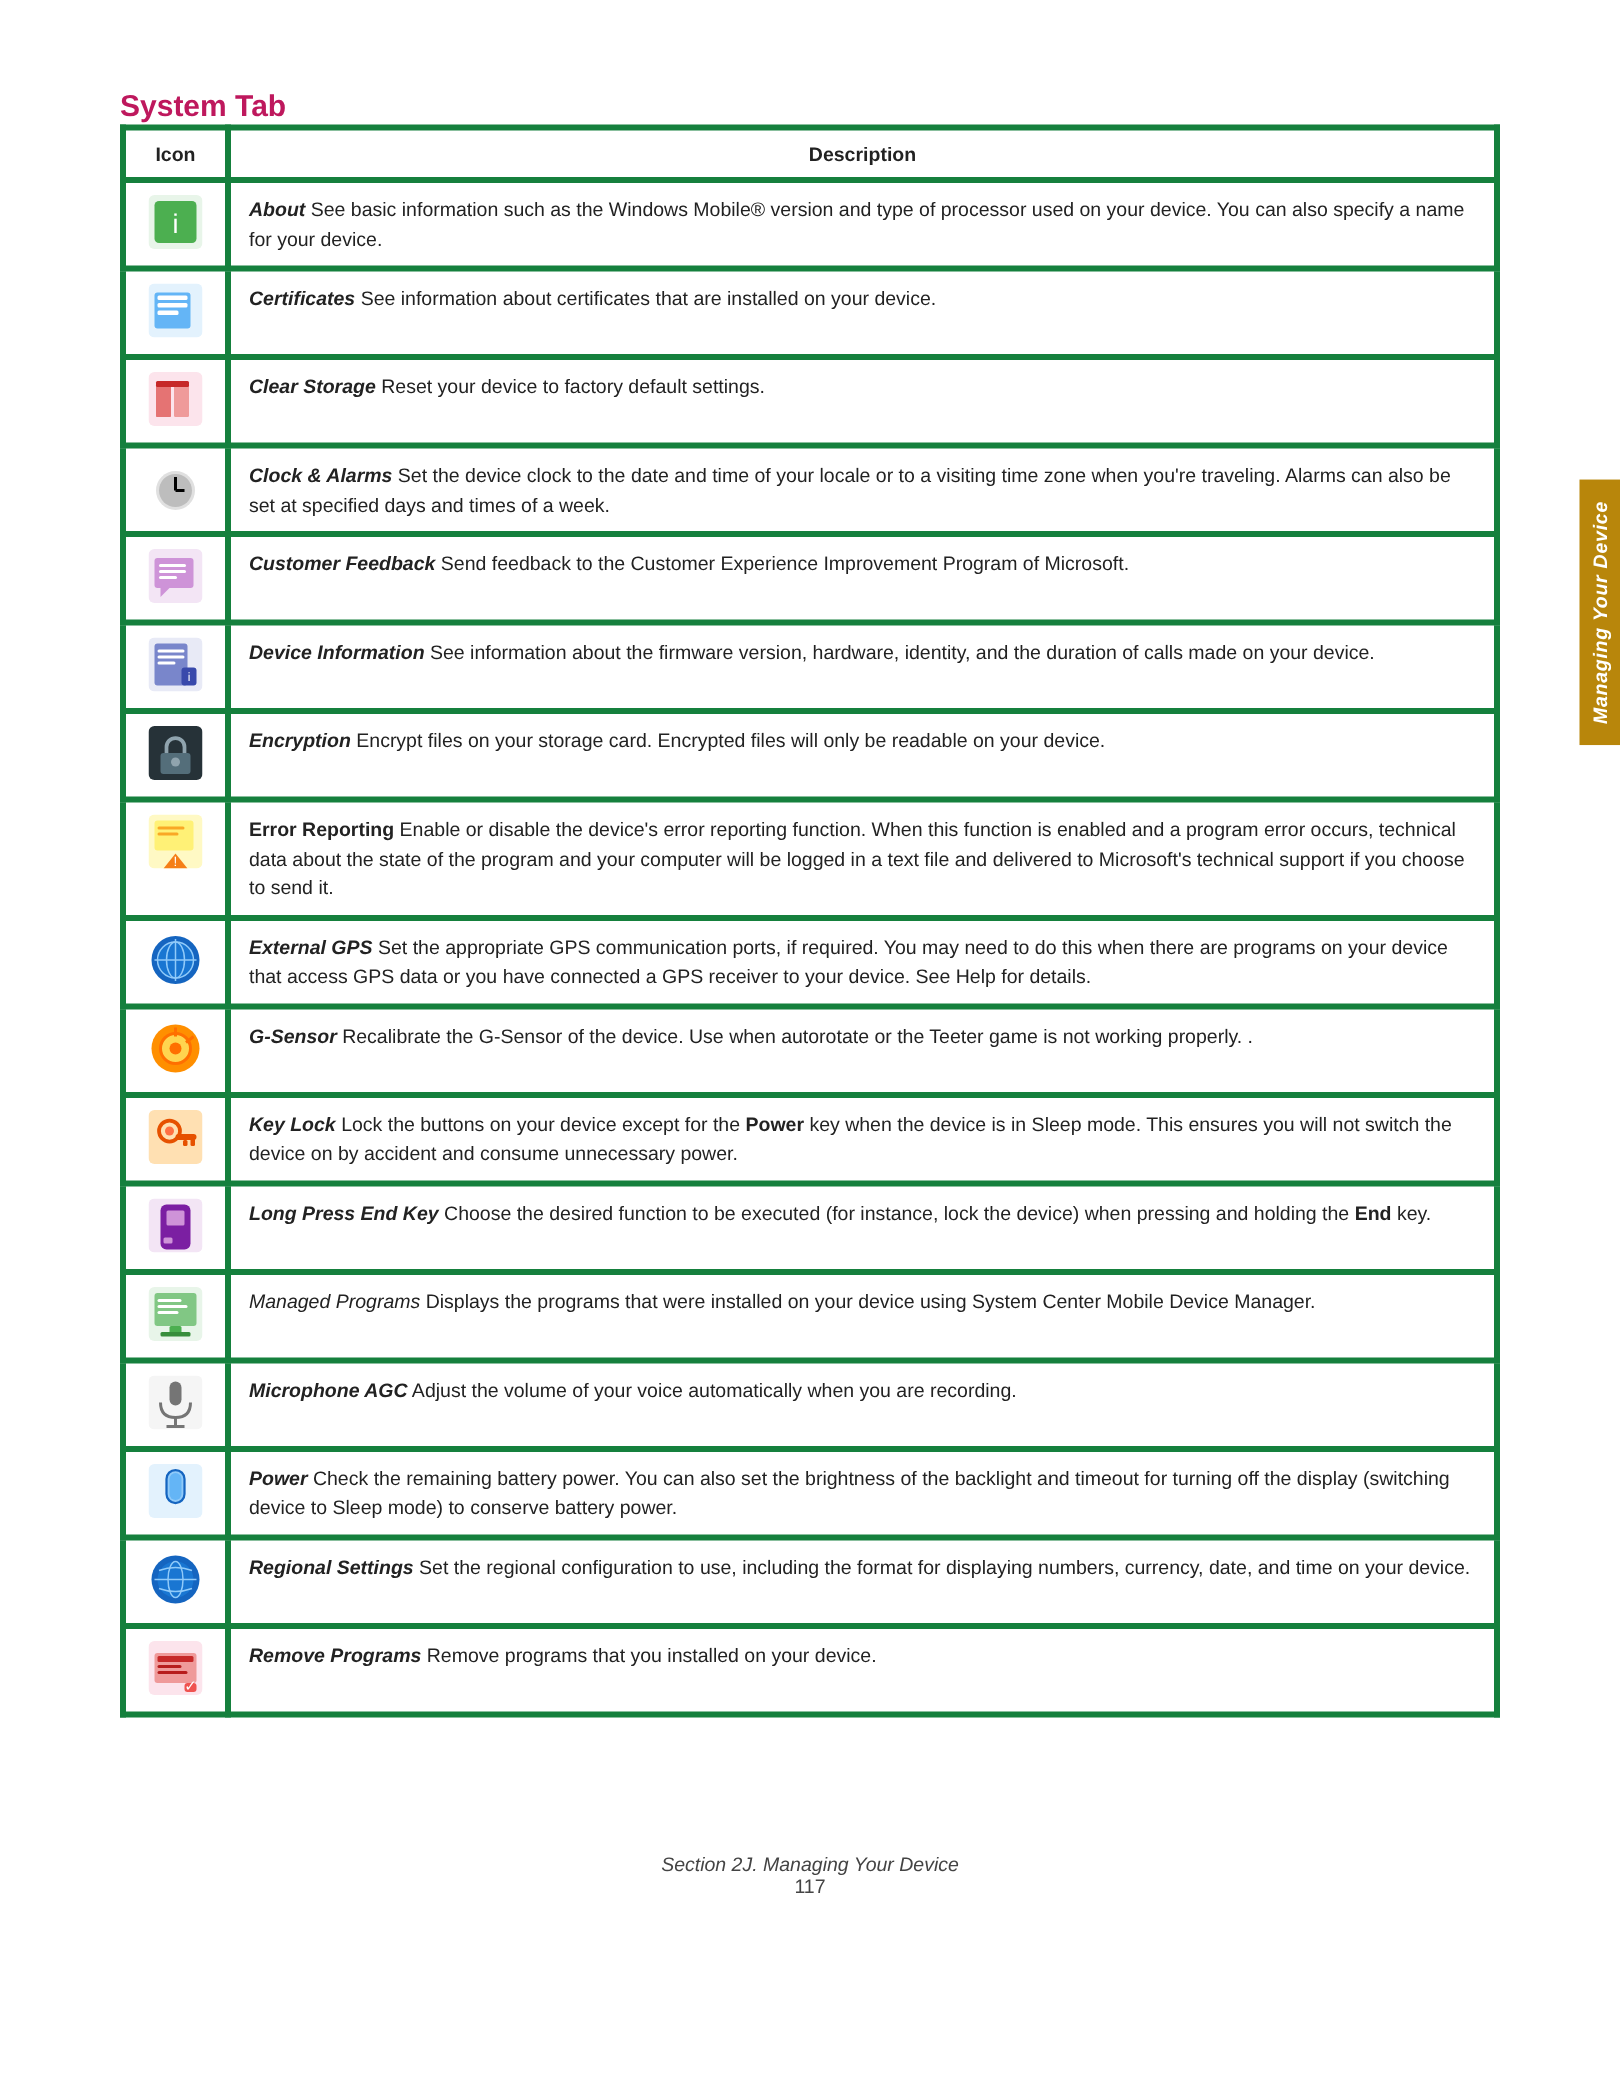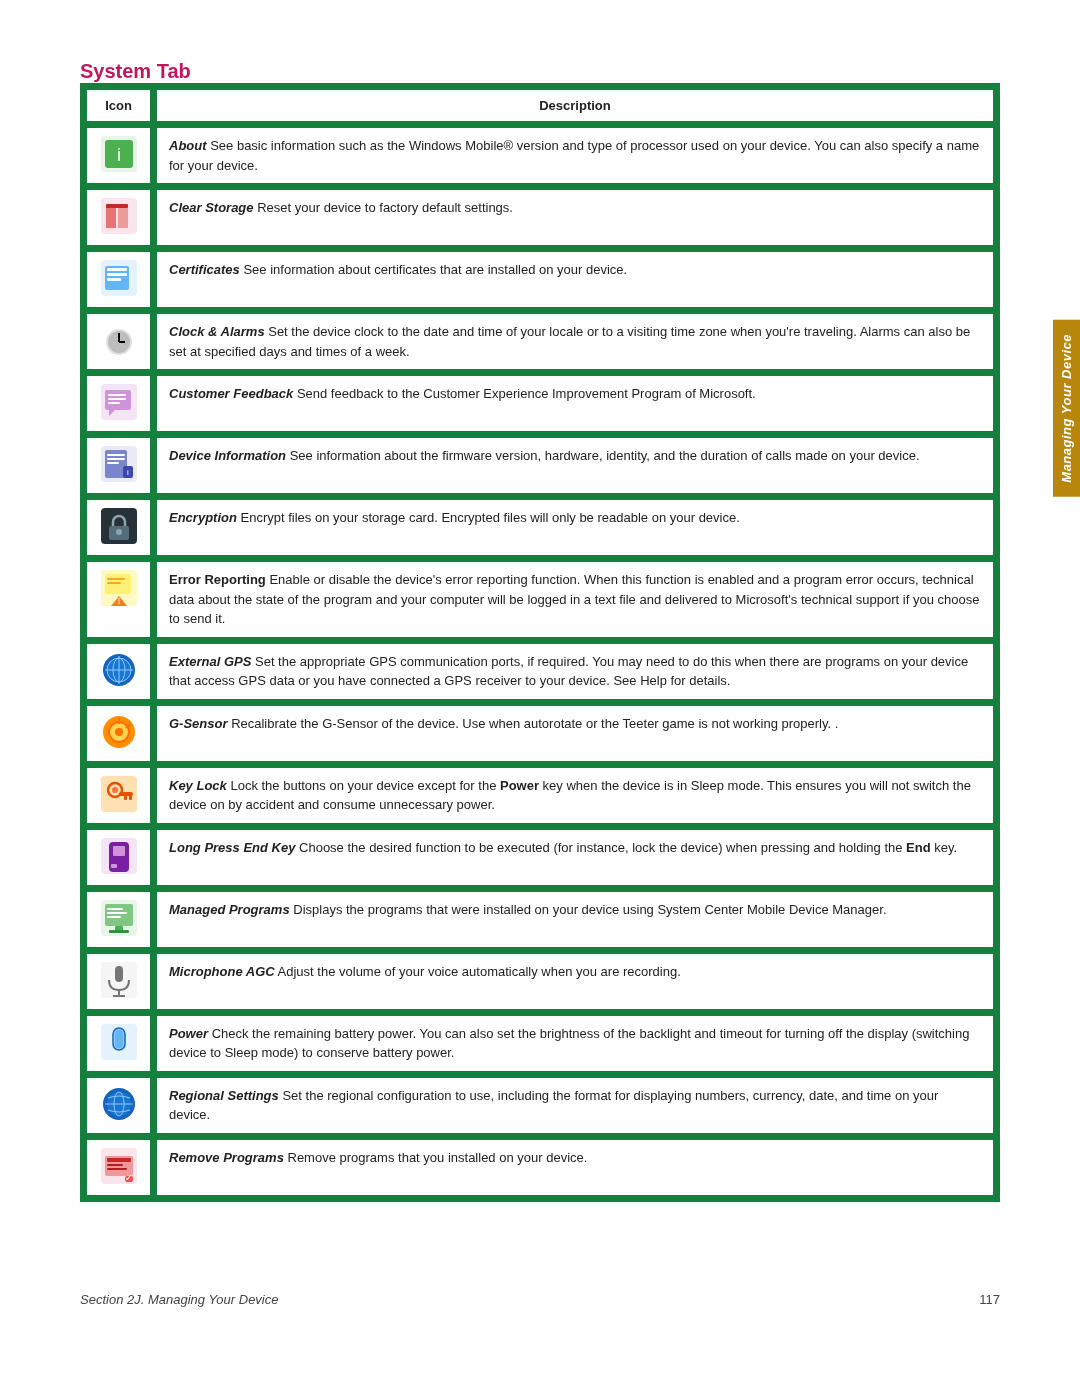--- a/index.html
+++ b/index.html
@@ -20,21 +20,21 @@
       font-size: 20px;
       font-weight: bold;
       color: #be185d;
     }
     table.main-table {
       width: 100%;
       border-collapse: collapse;
       border: 1px solid #aaa;
     }
     table.main-table th, table.main-table td {
-      border: 7px solid #15803d;
+      border: 4px solid #15803d;
       padding: 8px 12px;
       vertical-align: top;
     }
     table.main-table thead th {
       background: #fff;
       font-weight: bold;
       font-size: 13px;
       text-align: center;
     }
     table.main-table thead th.icon-col {
@@ -77,20 +77,21 @@
       padding: 14px 6px;
       font-weight: bold;
       letter-spacing: 0.5px;
       z-index: 10;
     }
     .footer {
       display: flex;
       justify-content: space-between;
       align-items: center;
       padding: 30px 80px 20px 80px;
+      flex-direction: column;
     }
     .footer-left {
       font-style: italic;
       font-size: 13px;
       color: #444;
     }
     .footer-right {
       font-size: 13px;
       color: #444;
     }
@@ -115,37 +116,37 @@
     <tr>
           <td class="icon-cell"><div class="icon-img" style="background: none; width: 36px; height: 36px; line-height: normal;"><svg width="36" height="36" viewBox="0 0 36 36">
                 <rect width="36" height="36" rx="4" fill="#e8f5e9"></rect>
                 <rect x="4" y="4" width="28" height="28" rx="3" fill="#4caf50"></rect>
                 <text x="18" y="25" text-anchor="middle" font-size="18" fill="white">i</text>
               </svg></div></td>
           <td class="desc-cell"><span style="font-style: italic; font-weight: bold;">About</span> See basic information such as the Windows Mobile® version and type of processor used on your device. You can also specify a name for your device.</td>
         </tr>
         <tr>
           <td class="icon-cell"><div class="icon-img" style="background: none; width: 36px; height: 36px; line-height: normal;"><svg width="36" height="36" viewBox="0 0 36 36">
+                <rect width="36" height="36" rx="4" fill="#e3f2fd"></rect>
+                <rect x="4" y="6" width="24" height="24" rx="2" fill="#64b5f6"></rect>
+                <rect x="6" y="8" width="20" height="3" rx="1" fill="white"></rect>
+                <rect x="6" y="13" width="20" height="3" rx="1" fill="white"></rect>
+                <rect x="6" y="18" width="14" height="3" rx="1" fill="white"></rect>
+              </svg></div></td>
+          <td class="desc-cell"><span style="font-style: italic; font-weight: bold;">Certificates</span> See information about certificates that are installed on your device.</td>
+        </tr>
+        <tr>
+          <td class="icon-cell"><div class="icon-img" style="background: none; width: 36px; height: 36px; line-height: normal;"><svg width="36" height="36" viewBox="0 0 36 36">
                 <rect width="36" height="36" rx="4" fill="#fce4ec"></rect>
                 <rect x="5" y="8" width="10" height="22" rx="1" fill="#e57373"></rect>
                 <rect x="5" y="8" width="10" height="22" rx="1" fill="#e57373"></rect>
                 <rect x="17" y="8" width="10" height="22" rx="1" fill="#ef9a9a"></rect>
                 <rect x="5" y="6" width="22" height="4" rx="1" fill="#c62828"></rect>
               </svg></div></td>
           <td class="desc-cell"><span style="font-style: italic; font-weight: bold;">Clear Storage</span>  Reset your device to factory default settings.</td>
-        </tr>
-        <tr>
-          <td class="icon-cell"><div class="icon-img" style="background: none; width: 36px; height: 36px; line-height: normal;"><svg width="36" height="36" viewBox="0 0 36 36">
-                <rect width="36" height="36" rx="4" fill="#e3f2fd"></rect>
-                <rect x="4" y="6" width="24" height="24" rx="2" fill="#64b5f6"></rect>
-                <rect x="6" y="8" width="20" height="3" rx="1" fill="white"></rect>
-                <rect x="6" y="13" width="20" height="3" rx="1" fill="white"></rect>
-                <rect x="6" y="18" width="14" height="3" rx="1" fill="white"></rect>
-              </svg></div></td>
-          <td class="desc-cell"><span style="font-style: italic; font-weight: bold;">Certificates</span> See information about certificates that are installed on your device.</td>
         </tr>
         <tr>
           <td class="icon-cell"><div class="icon-img" style="background: none; width: 36px; height: 36px; line-height: normal;"><svg width="36" height="36" viewBox="0 0 36 36">
                 <circle cx="18" cy="20" r="13" fill="#e0e0e0"></circle>
                 <circle cx="18" cy="20" r="11" fill="#bdbdbd"></circle>
                 <line x1="18" y1="20" x2="18" y2="11" stroke="black" stroke-width="2"></line>
                 <line x1="18" y1="20" x2="24" y2="20" stroke="black" stroke-width="2"></line>
               </svg></div></td>
           <td class="desc-cell"><span style="font-style: italic; font-weight: bold;">Clock &amp; Alarms</span>  Set the device clock to the date and time of your locale or to a visiting time zone when you're traveling. Alarms can also be set at specified days and times of a week.</td>
         </tr>
@@ -235,21 +236,21 @@
         <tr>
           <td class="icon-cell"><div class="icon-img" style="background: none; width: 36px; height: 36px; line-height: normal;"><svg width="36" height="36" viewBox="0 0 36 36">
                 <rect width="36" height="36" rx="4" fill="#e8f5e9"></rect>
                 <rect x="4" y="4" width="28" height="22" rx="2" fill="#81c784"></rect>
                 <rect x="6" y="8" width="16" height="2" rx="1" fill="white"></rect>
                 <rect x="6" y="12" width="20" height="2" rx="1" fill="white"></rect>
                 <rect x="6" y="16" width="14" height="2" rx="1" fill="white"></rect>
                 <rect x="14" y="26" width="8" height="6" rx="1" fill="#4caf50"></rect>
                 <rect x="8" y="30" width="20" height="3" rx="1" fill="#388e3c"></rect>
               </svg></div></td>
-          <td class="desc-cell"><span style="font-style: italic; font-weight: bold;">Managed Programs</span> Displays the programs that were installed on your device using System Center Mobile Device Manager.</td>
+          <td class="desc-cell"><span style="font-style: italic; font-weight: normal;">Managed Programs</span> Displays the programs that were installed on your device using System Center Mobile Device Manager.</td>
         </tr>
         <tr>
           <td class="icon-cell"><div class="icon-img" style="background: none; width: 36px; height: 36px; line-height: normal;"><svg width="36" height="36" viewBox="0 0 36 36">
                 <rect width="36" height="36" rx="4" fill="#f5f5f5"></rect>
                 <rect x="14" y="4" width="8" height="16" rx="4" fill="#757575"></rect>
                 <path d="M8 18 Q8 28 18 28 Q28 28 28 18" fill="none" stroke="#757575" stroke-width="2"></path>
                 <line x1="18" y1="28" x2="18" y2="34" stroke="#757575" stroke-width="2"></line>
                 <line x1="12" y1="34" x2="24" y2="34" stroke="#757575" stroke-width="2"></line>
               </svg></div></td>
           <td class="desc-cell"><span style="font-style: italic; font-weight: bold;">Microphone AGC</span>  Adjust the volume of your voice automatically when you are recording.</td>

